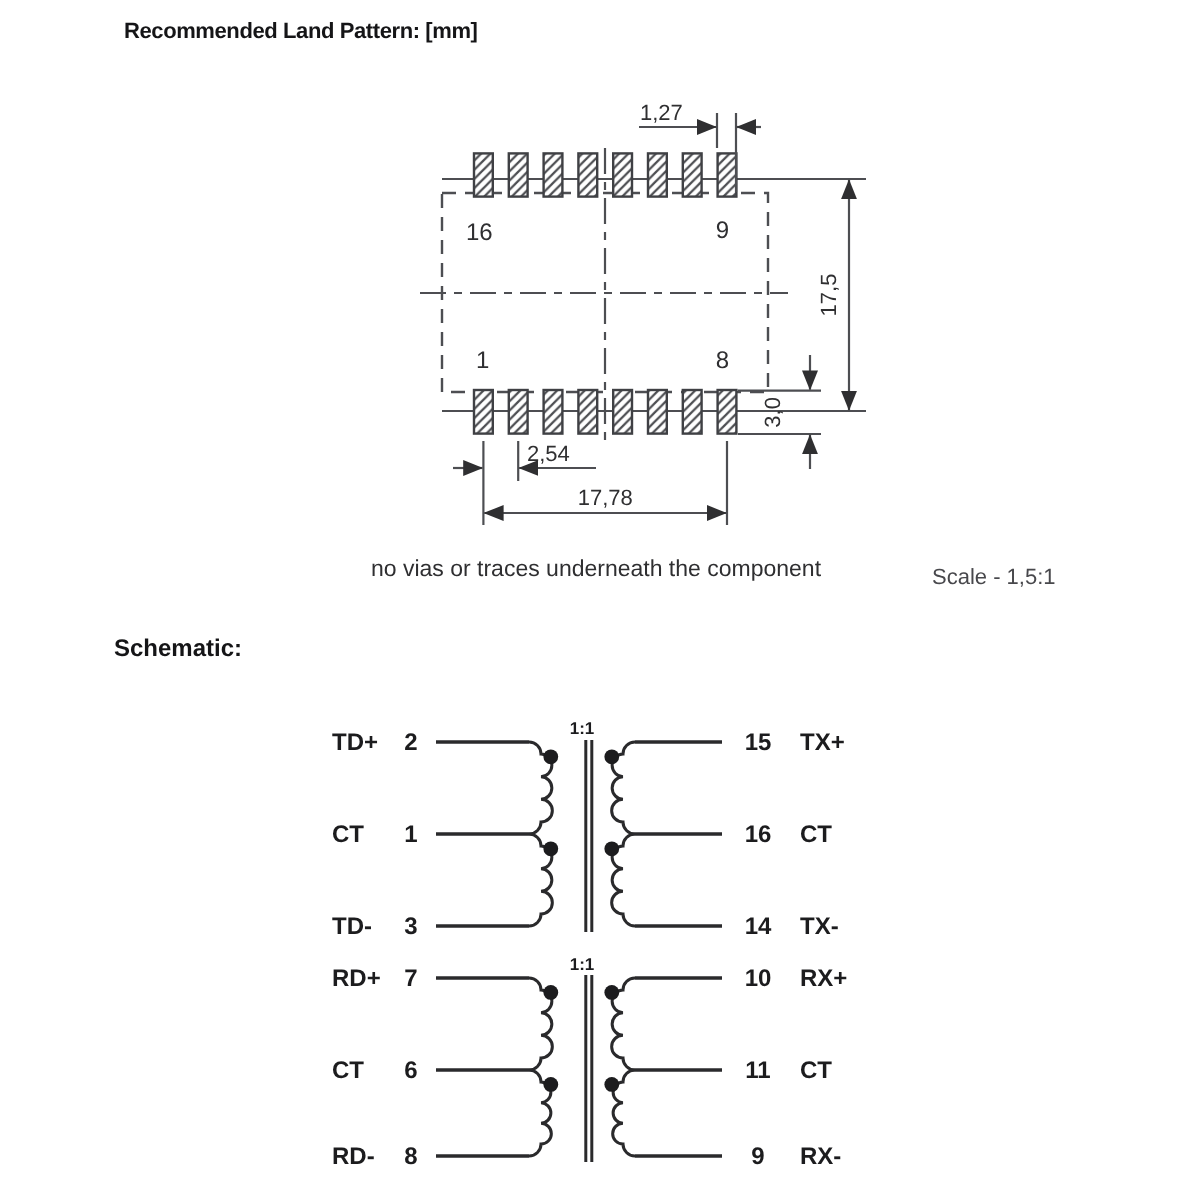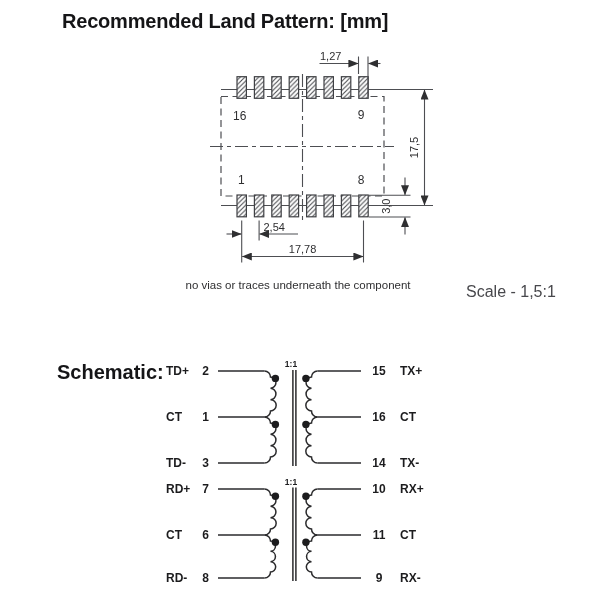--- a/index.html
+++ b/index.html
@@ -2,34 +2,33 @@
 <html><head>
 <meta charset="utf-8">
 <style>
   html,body{margin:0;padding:0;}
   body{
     width:600px;height:600px;background:#ffffff;position:relative;
     font-family:"Liberation Sans", sans-serif;overflow:hidden;
   }
   .abs{position:absolute;}
   .title{
-    left:62px;top:10px;font-size:20px;font-weight:bold;color:#151517;
+    left:62px;top:10px;font-size:11px;font-weight:bold;color:#151517;
     letter-spacing:-0.2px;white-space:nowrap;
   }
   .heading{
-    left:57px;top:317px;font-size:20px;font-weight:bold;color:#151517;
+    left:57px;top:317px;font-size:12px;font-weight:bold;color:#151517;
     white-space:nowrap;
-    margin-top:44px;
   }
   .note{
     left:118px;top:279px;width:360px;text-align:center;
     font-size:11.5px;color:#2f2f31;white-space:nowrap;
   }
   .scale{
-    left:466px;top:283px;font-size:16px;color:#48484c;white-space:nowrap;
+    left:466px;top:283px;font-size:11px;color:#48484c;white-space:nowrap;
   }
   svg{position:absolute;left:0;top:0;}
   svg text{font-family:"Liberation Sans", sans-serif;}
   .dimtxt{font-size:11px;fill:#2f2f31;}
   .cornertxt{font-size:12px;fill:#2f2f31;}
   .pinlbl{font-size:12px;font-weight:bold;fill:#1c1c1e;}
   .ratiolbl{font-size:8.5px;font-weight:bold;fill:#1c1c1e;}
 </style>
 </head>
 <body>

